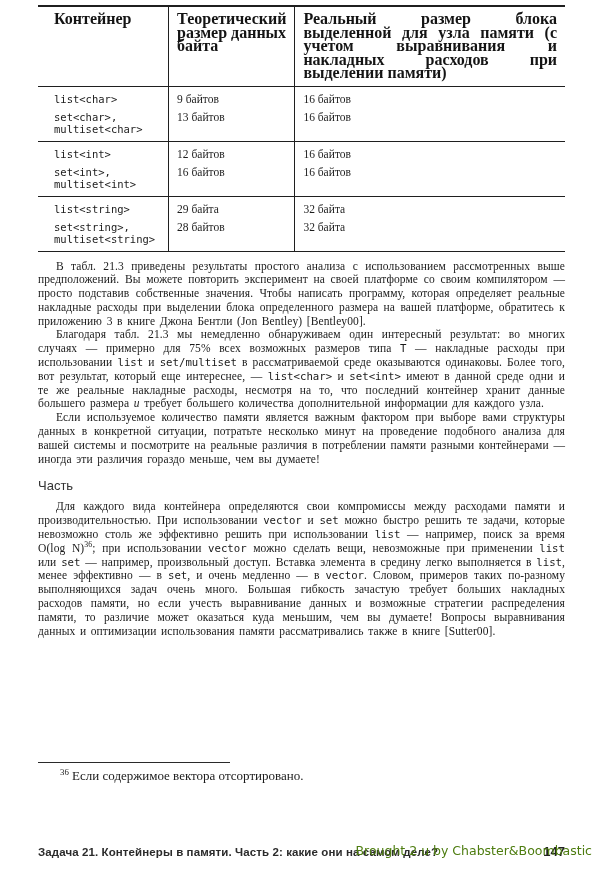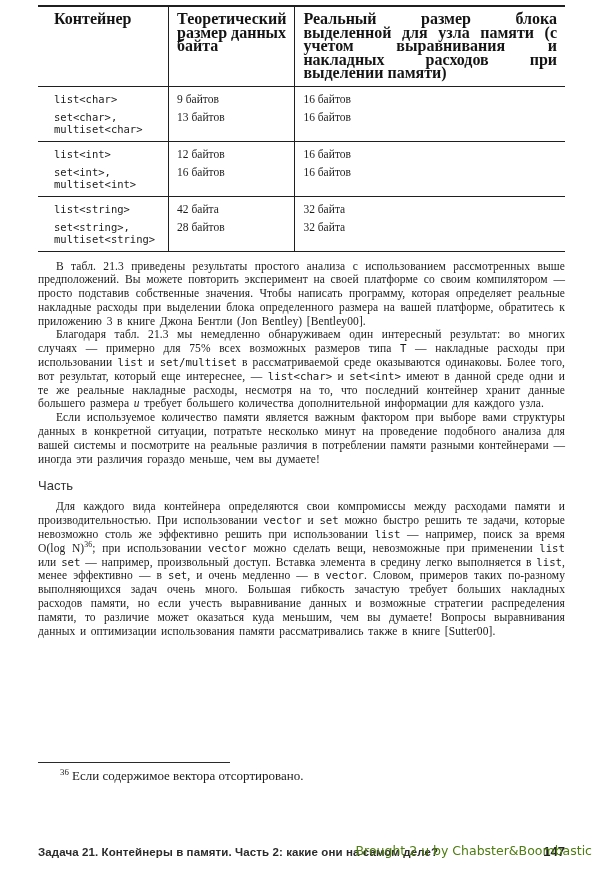--- a/index.html
+++ b/index.html
@@ -178,21 +178,21 @@
               <div>set&lt;int&gt;,</div>
               <div>multiset&lt;int&gt;</div>
             </td>
             <td class="c-val vline">16 байтов</td>
             <td class="c-val">16 байтов</td>
           </tr>
           <tr class="row-single group-start">
             <td class="c-cont vline">
               <div>list&lt;string&gt;</div>
             </td>
-            <td class="c-val vline">42 байта</td>
+            <td class="c-val vline">29 байта</td>
             <td class="c-val">32 байта</td>
           </tr>
           <tr class="row-double">
             <td class="c-cont vline">
               <div>set&lt;string&gt;,</div>
               <div>multiset&lt;string&gt;</div>
             </td>
             <td class="c-val vline">28 байтов</td>
             <td class="c-val">32 байта</td>
           </tr>

